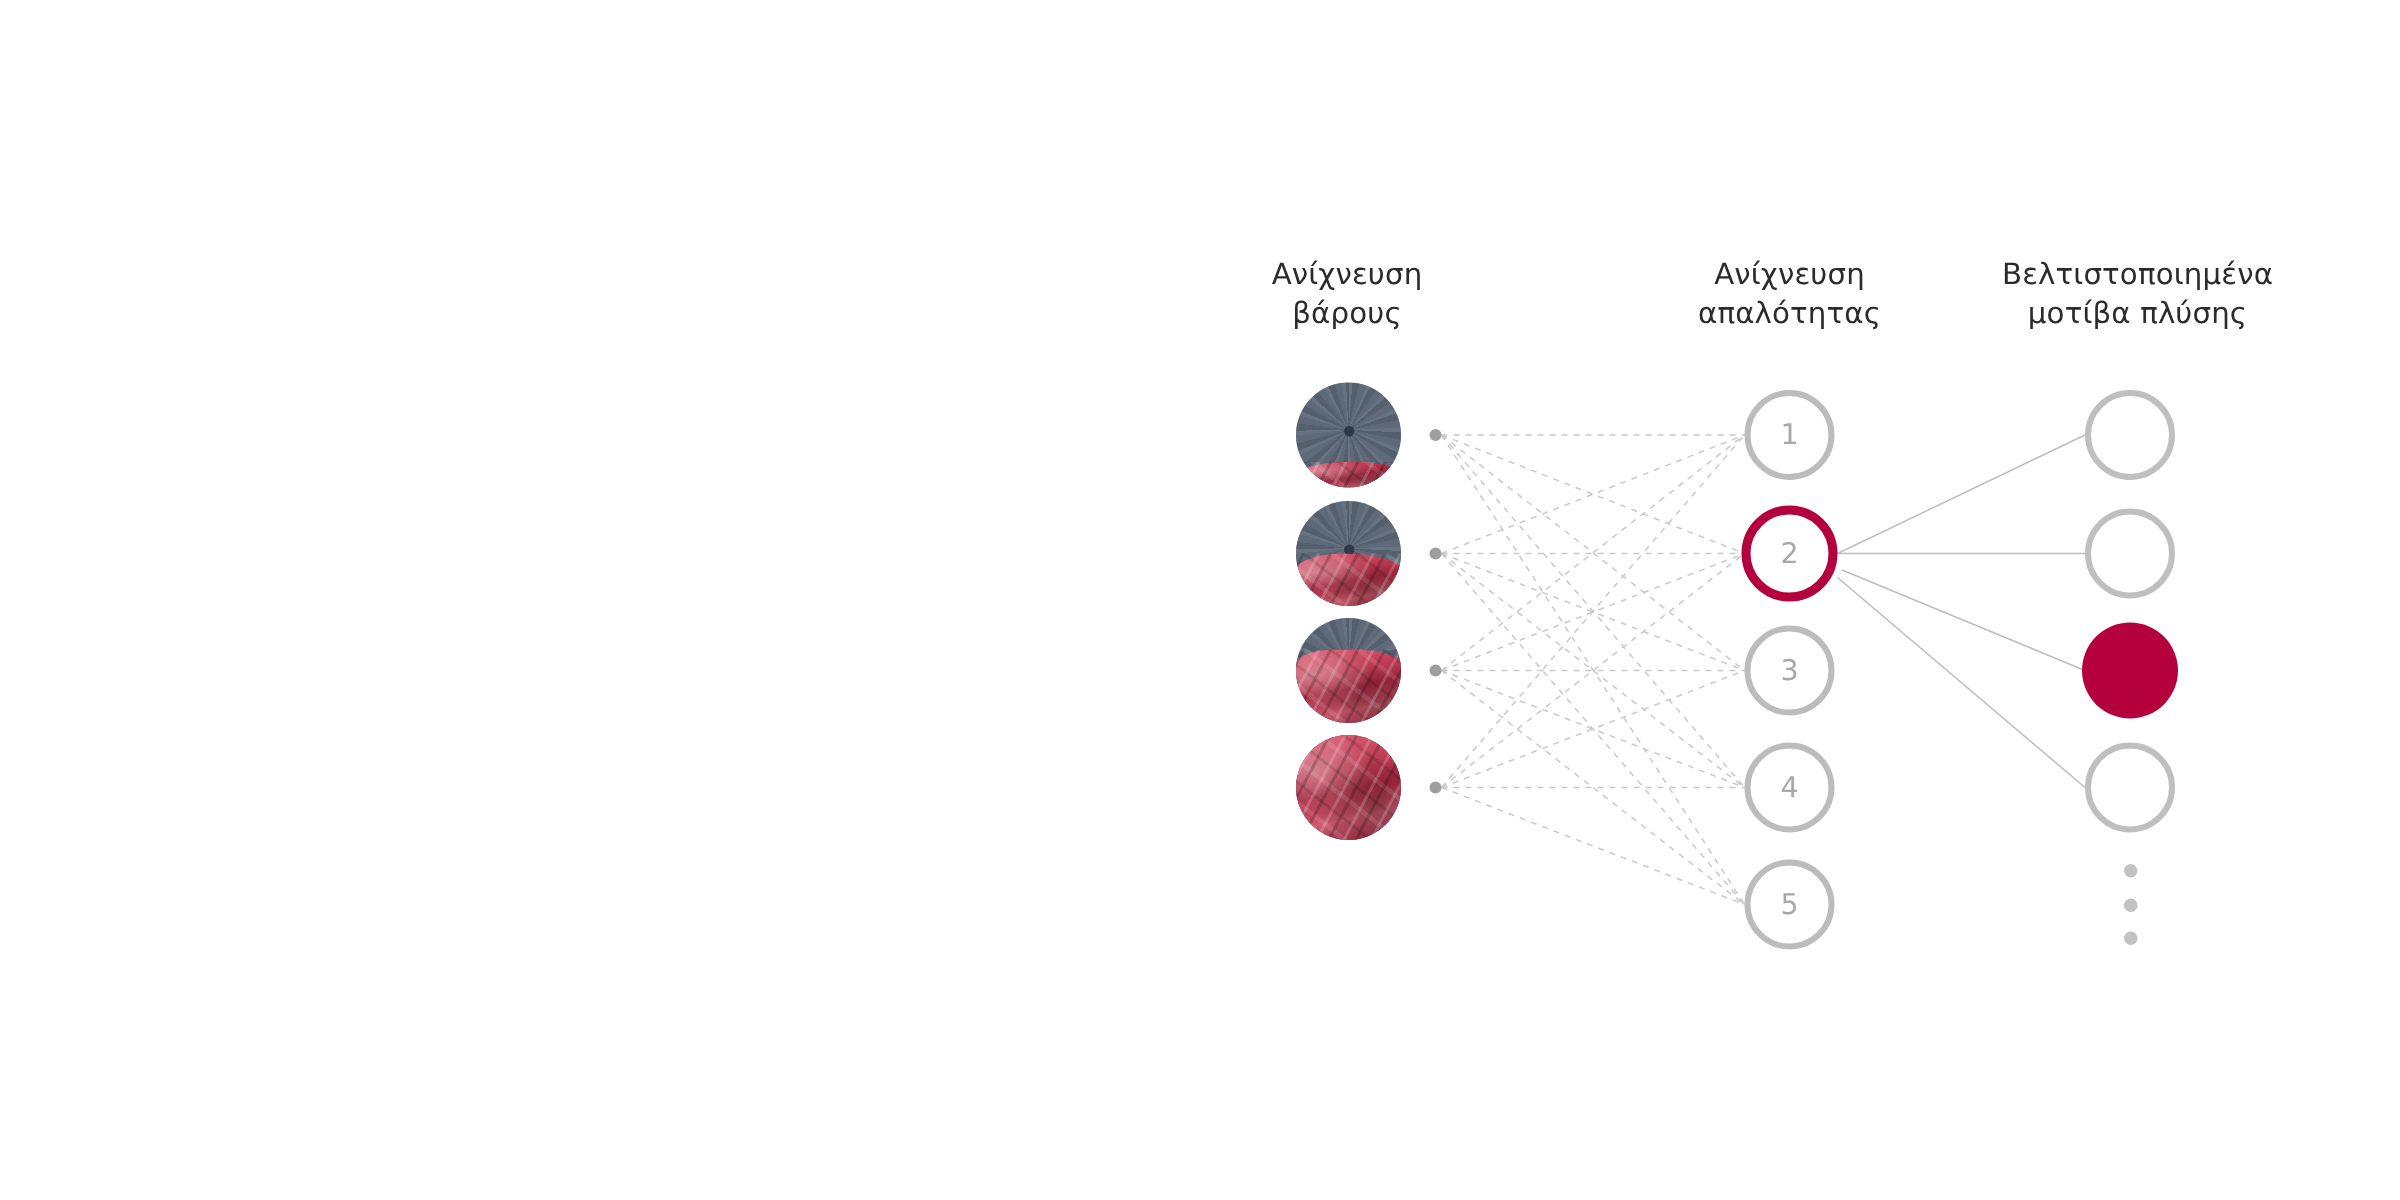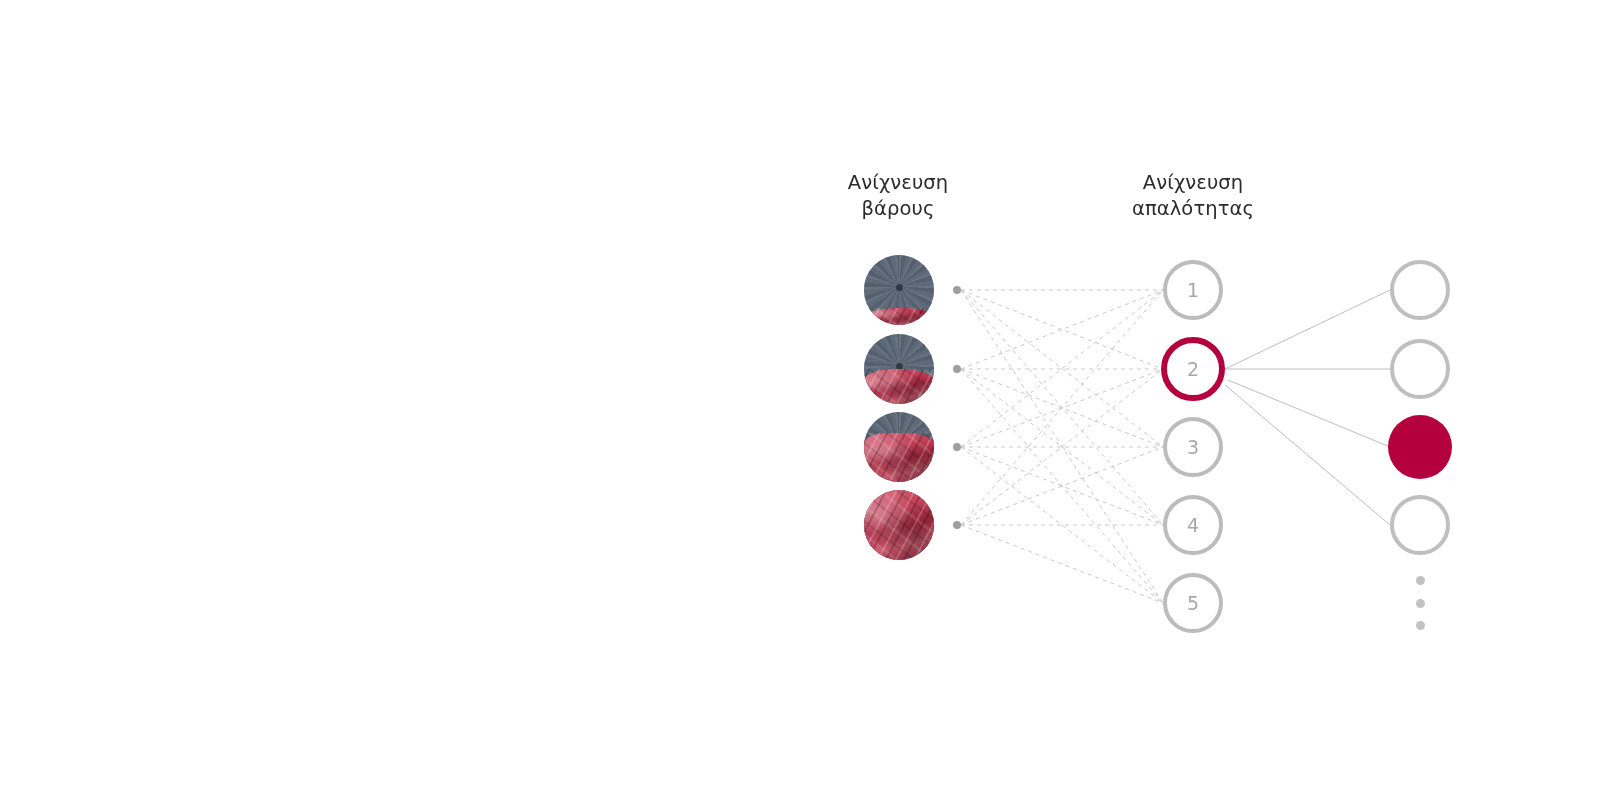--- a/index.html
+++ b/index.html
@@ -187,20 +187,22 @@
 <body>
 
 <div id="stage">
 
   <div class="col-title" id="title-weight">Ανίχνευση
 βάρους</div>
 
   <div class="col-title" id="title-softness">Ανίχνευση
 απαλότητας</div>
 
+  <div class="col-title" id="title-patterns">Βελτιστοποιημένα
+μοτίβα πλύσης</div>
 
   <svg id="edges" viewBox="0 0 1600 800" width="1600" height="800">
     <g stroke="#c9c9c9" stroke-width="1" stroke-dasharray="4 4" fill="none">
       <line x1="961" y1="290" x2="1163" y2="290"></line>
       <line x1="961" y1="290" x2="1163" y2="369"></line>
       <line x1="961" y1="290" x2="1163" y2="447"></line>
       <line x1="961" y1="290" x2="1163" y2="525"></line>
       <line x1="961" y1="290" x2="1163" y2="603"></line>
 
       <line x1="961" y1="369" x2="1163" y2="290"></line>

